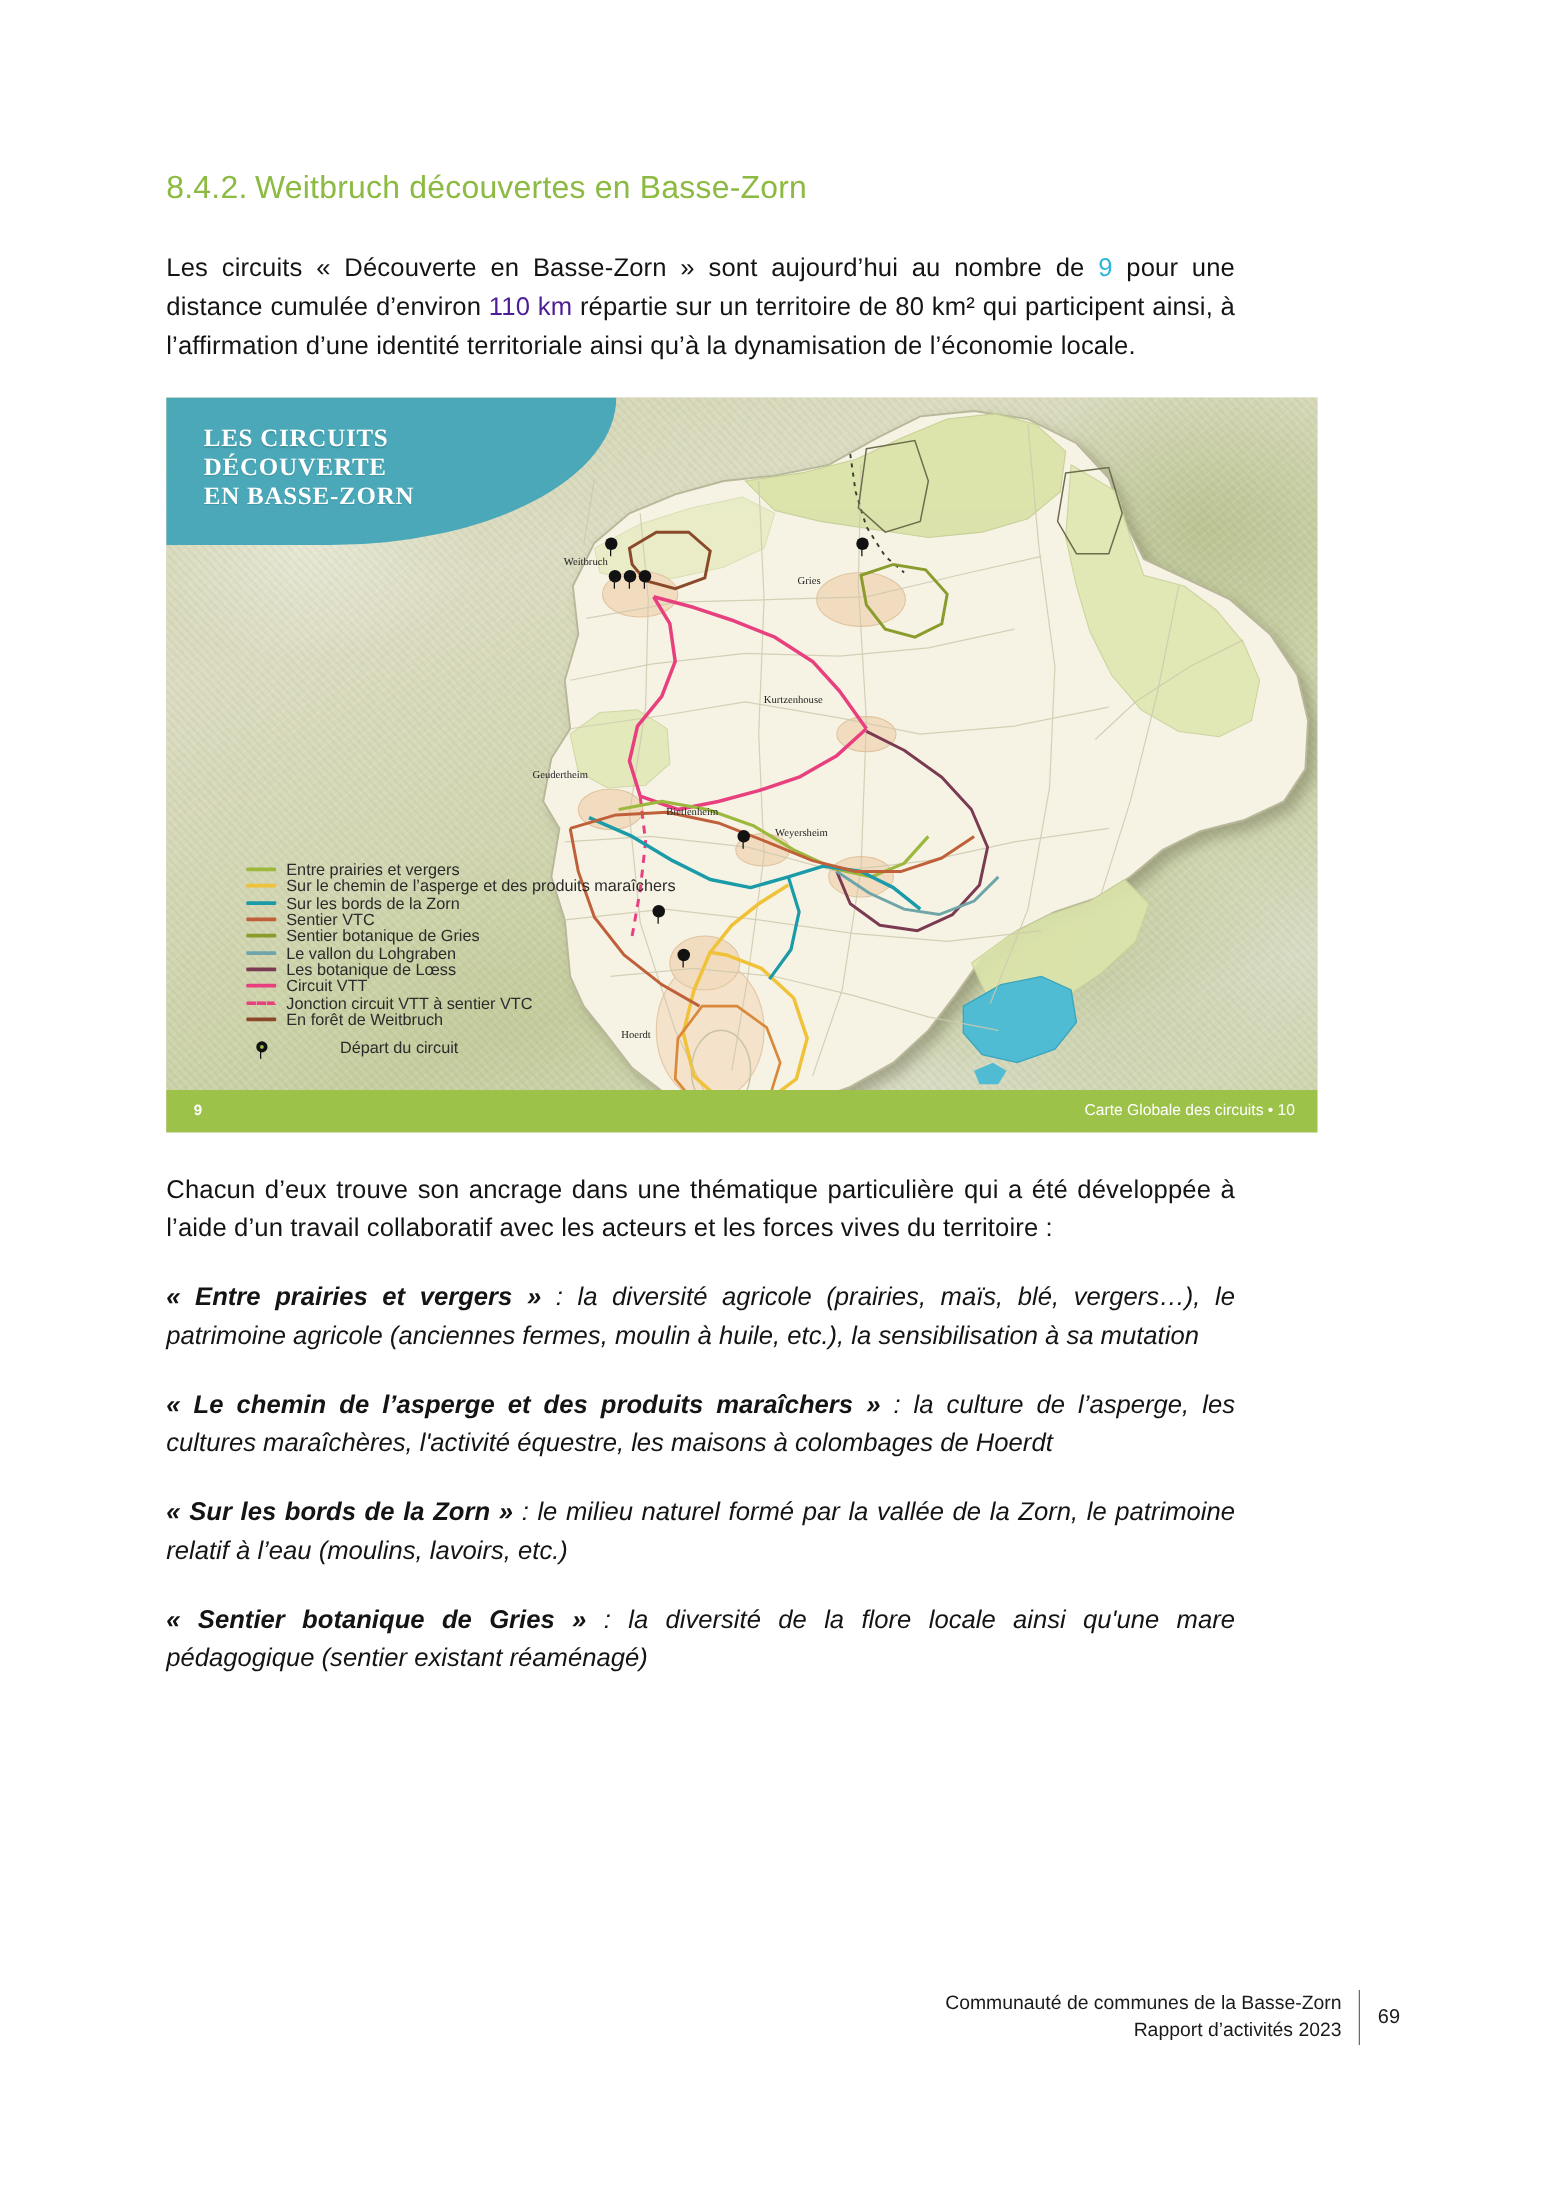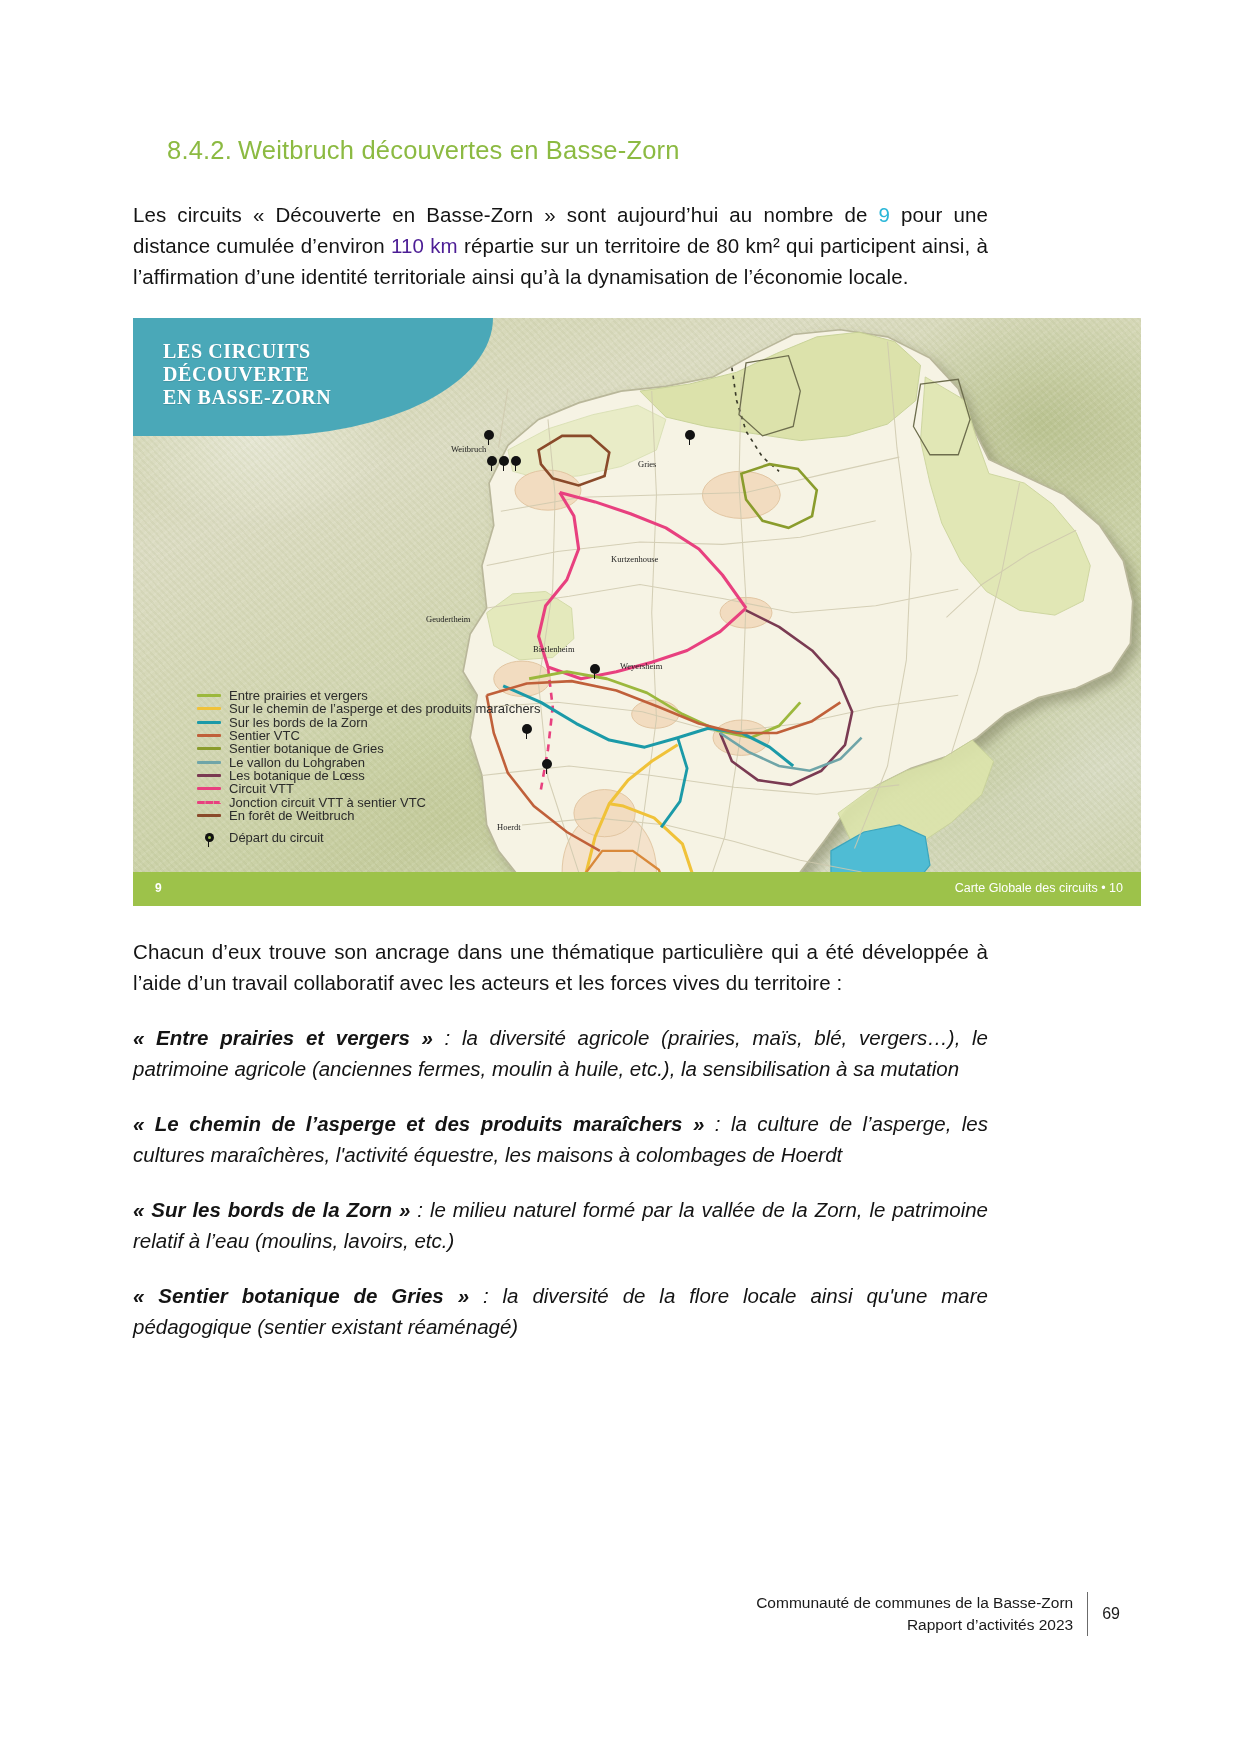--- a/index.html
+++ b/index.html
@@ -29,21 +29,21 @@
 
   
   .h2 {
     font-size: 25.5px;
     color: #8cba42;
     font-weight: 400;
     letter-spacing: .2px;
     margin: 0 0 34px 0;
     white-space: nowrap;
   }
-  .h2 .num { margin-right: 6px; margin-left: 34px; }
+  .h2 .num { margin-right: 6px; }
 
   
   p.body {
     font-size: 20.5px;
     line-height: 31px;
     margin: 0;
     text-align: justify;
     color: #141414;
     letter-spacing: .1px;
   }
@@ -59,21 +59,21 @@
     color: #141414;
   }
   p.italic b { font-weight: bold; font-style: italic; }
 
   .gap-24 { height: 24px; }
   .gap-30 { height: 30px; }
 
   
   .figure {
     position: relative;
-    width: 1008px;
+    width: 921px;
     height: 588px;
     margin: 26px 0 0 0;
     overflow: hidden;
     background: #d8d8c0;
   }
   
   .fig-bg {
     position: absolute;
     inset: 0;
     background:
@@ -161,20 +161,21 @@
     border-top: 3px dashed;
     background: none !important;
   }
   .legend-label { white-space: nowrap; }
 
   .legend-marker-row {
     display: flex;
     align-items: center;
     height: 13px;
     margin-top: 9px;
+    gap: 43px;
   }
   .pin {
     position: relative;
     width: 24px; flex: 0 0 24px;
     margin-right: 8px;
     display: flex; justify-content: center;
   }
   .pin-dot {
     width: 9px; height: 9px;
     background: #111;

